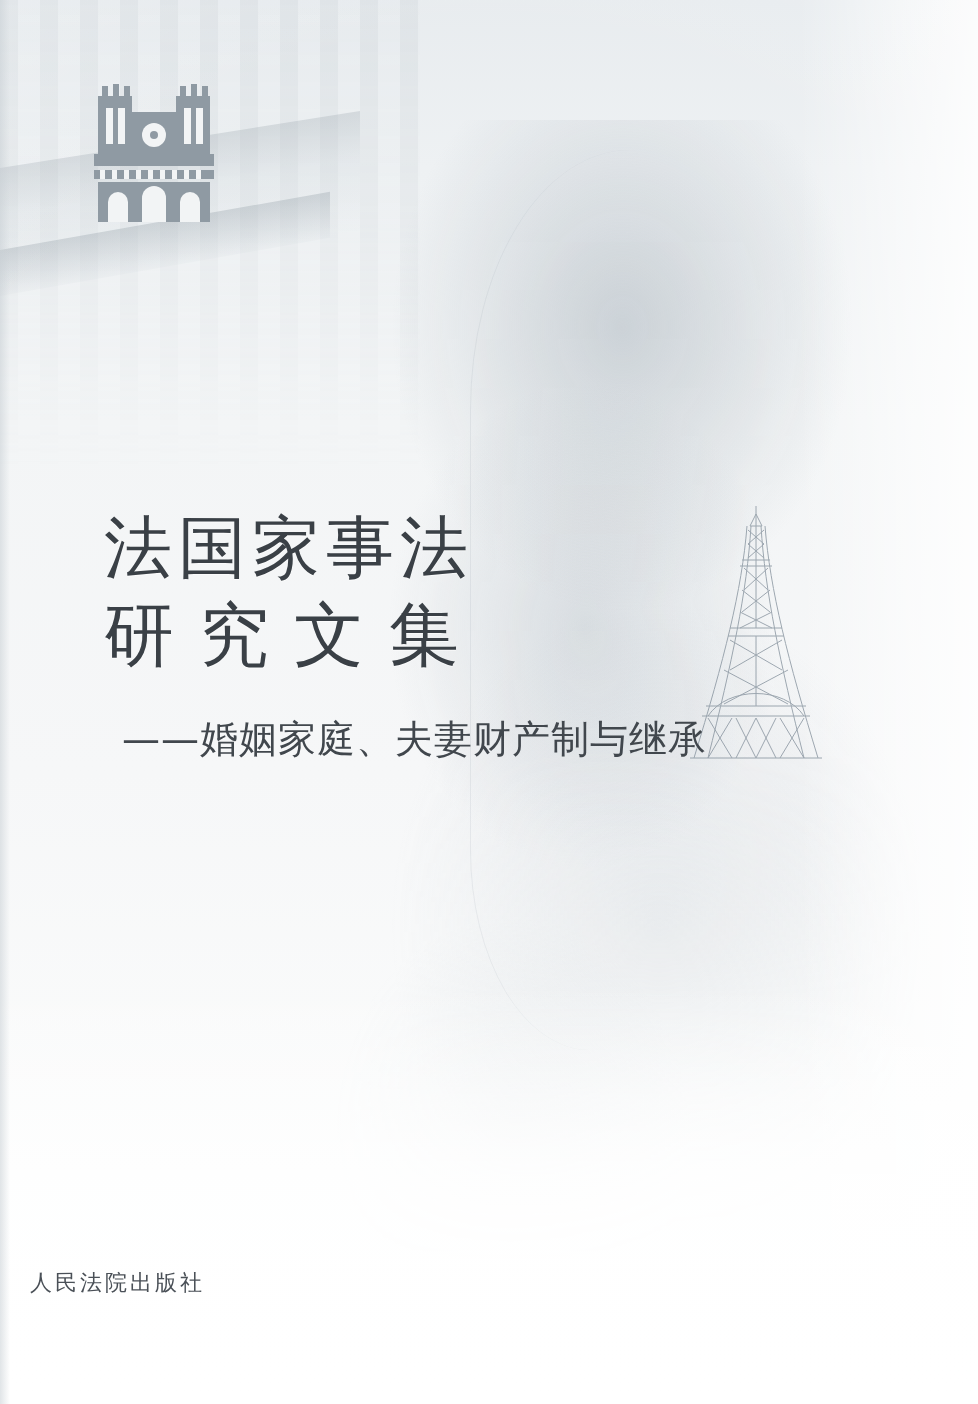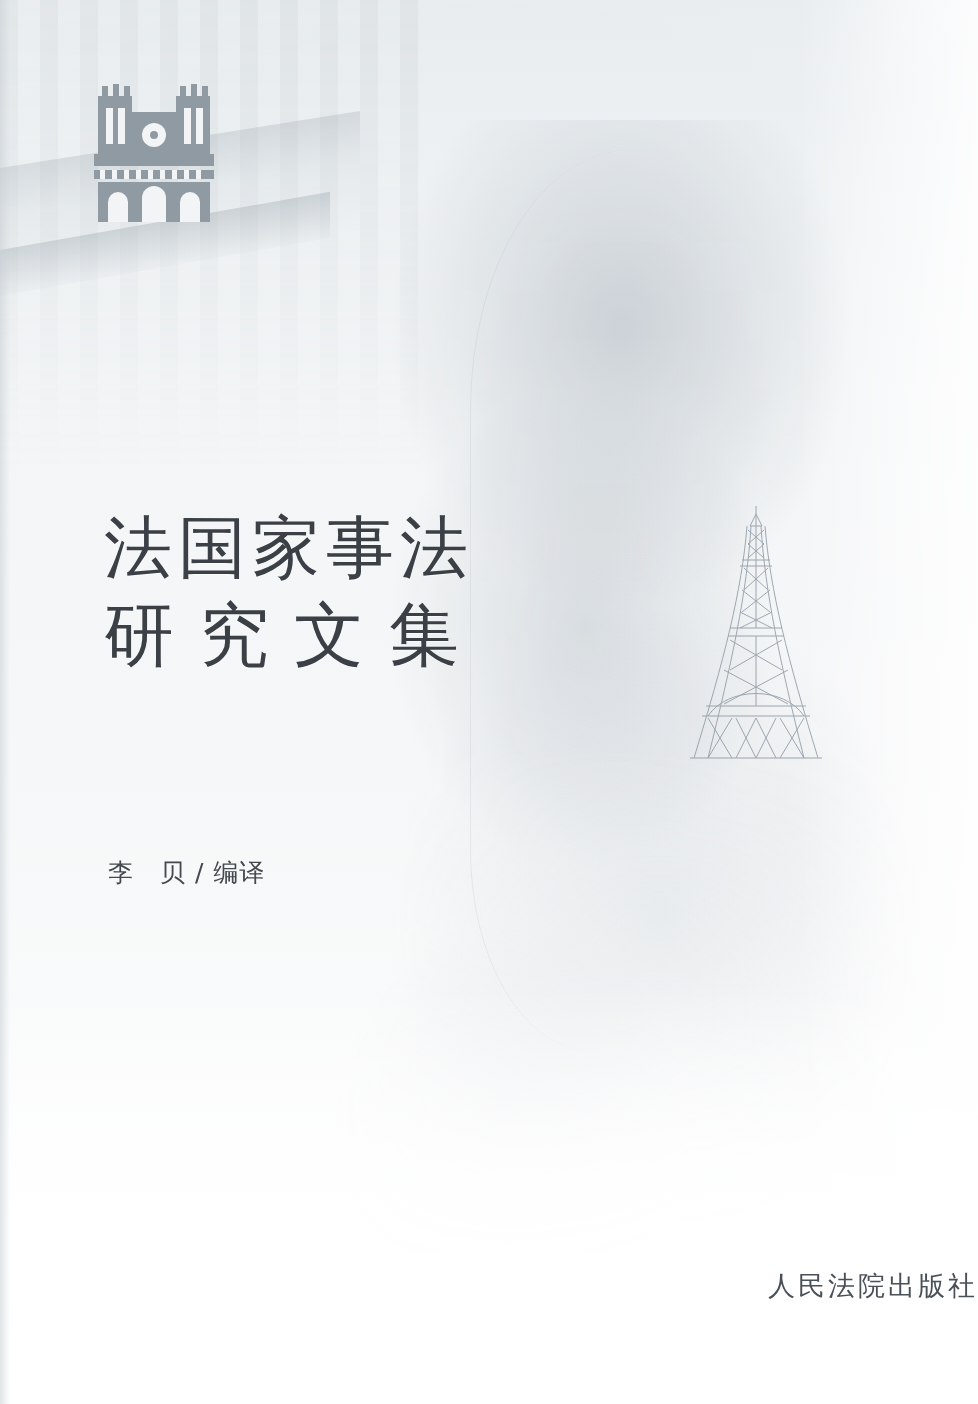--- a/index.html
+++ b/index.html
@@ -178,23 +178,23 @@
     line-height: 1.7;
     letter-spacing: 1px;
     white-space: pre;
   }
 
   
   .publisher {
     position: absolute;
     left: 0; right: 0;
     top: 1268px;
-    text-align: right;
-    font-family: "DejaVu Sans", "Liberation Sans", sans-serif;
-    font-size: 27px;
+    text-align: left;
+    font-family: "DejaVu Sans", "Liberation Sans", sans-serif;
+    font-size: 22px;
     letter-spacing: 3px;
     color: #4a5057;
     padding-left: 30px;
   }
 
   
   .scan-edge {
     position: absolute;
     left: 0; top: 0; bottom: 0;
     width: 10px;
@@ -298,21 +298,21 @@
 
         <line x1="84" y1="26" x2="84" y2="128"></line>
         <line x1="84" y1="136" x2="84" y2="206"></line>
       </g>
     </svg>
   </div>
 
   <div class="title-block">
     <h1 class="title-main">法国家事法</h1>
     <h1 class="title-main-2">研究文集</h1>
+    <div class="subtitle">——婚姻家庭、夫妻财产制与继承</div>
   </div>
 
   <div class="authors">
-    <div class="author-line">李　贝 / 编译</div>
   </div>
 
   <div class="publisher">人民法院出版社</div>
 
 </div>
 
 </body></html>

